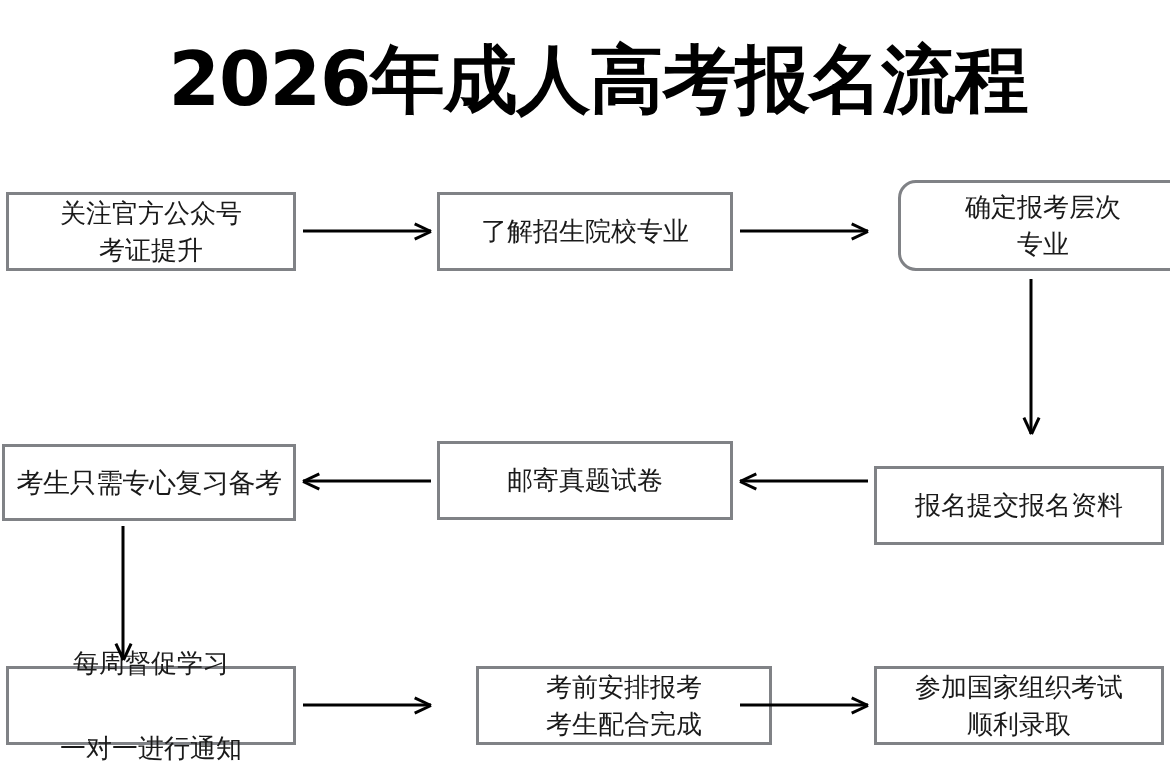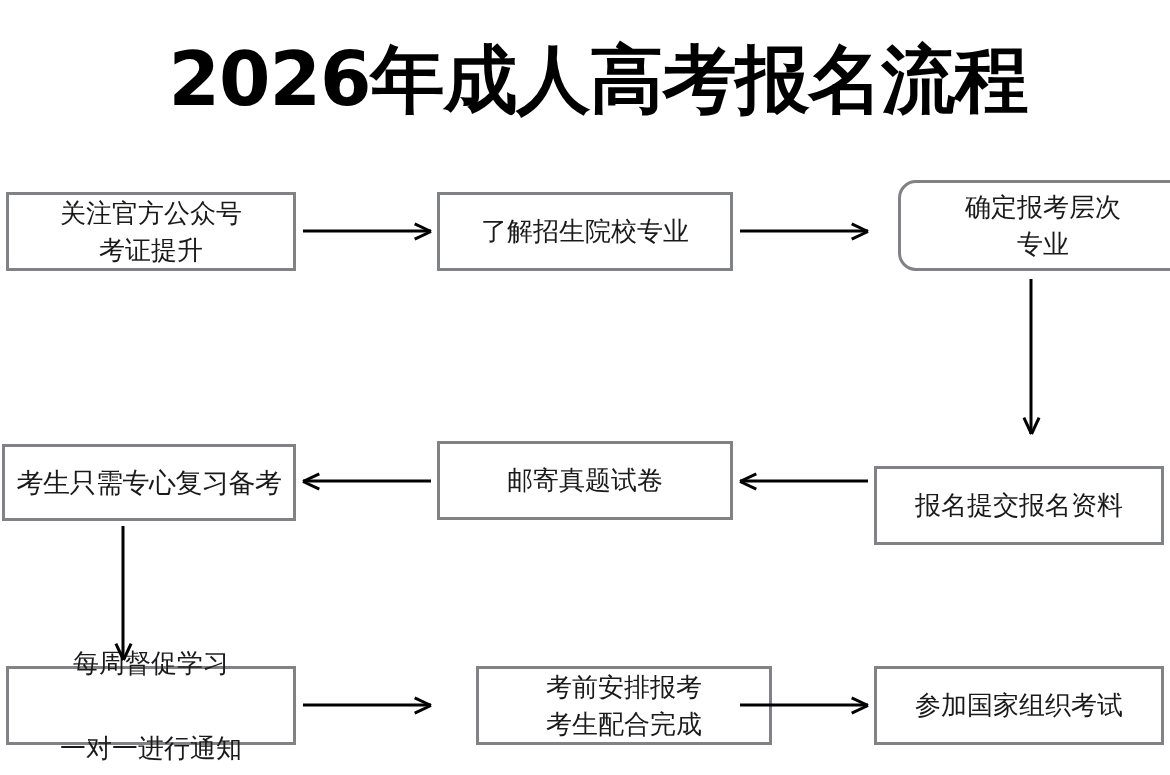--- a/index.html
+++ b/index.html
@@ -158,20 +158,21 @@
     <span class="line">一对一进行通知</span>
   </div>
 
   <div class="flow-box" style="left:437px; top:666px; width:296px; height:79px;margin-left:39px;">
     <span class="line">考前安排报考</span>
     <span class="line">考生配合完成</span>
   </div>
 
   <div class="flow-box" style="left:874px; top:666px; width:290px; height:79px;">
     <span class="line">参加国家组织考试</span>
+    <span class="line">顺利录取</span>
   </div>
 
   <div class="conn" style="left:303px; top:219px; width:128px; height:24px;">
     <span class="shaft-h"></span>
     <span class="arrowhead head-right" style="left:128px; top:12px;">
       <i class="a"></i>
         <i class="b"></i>
     </span>
   </div>
 

